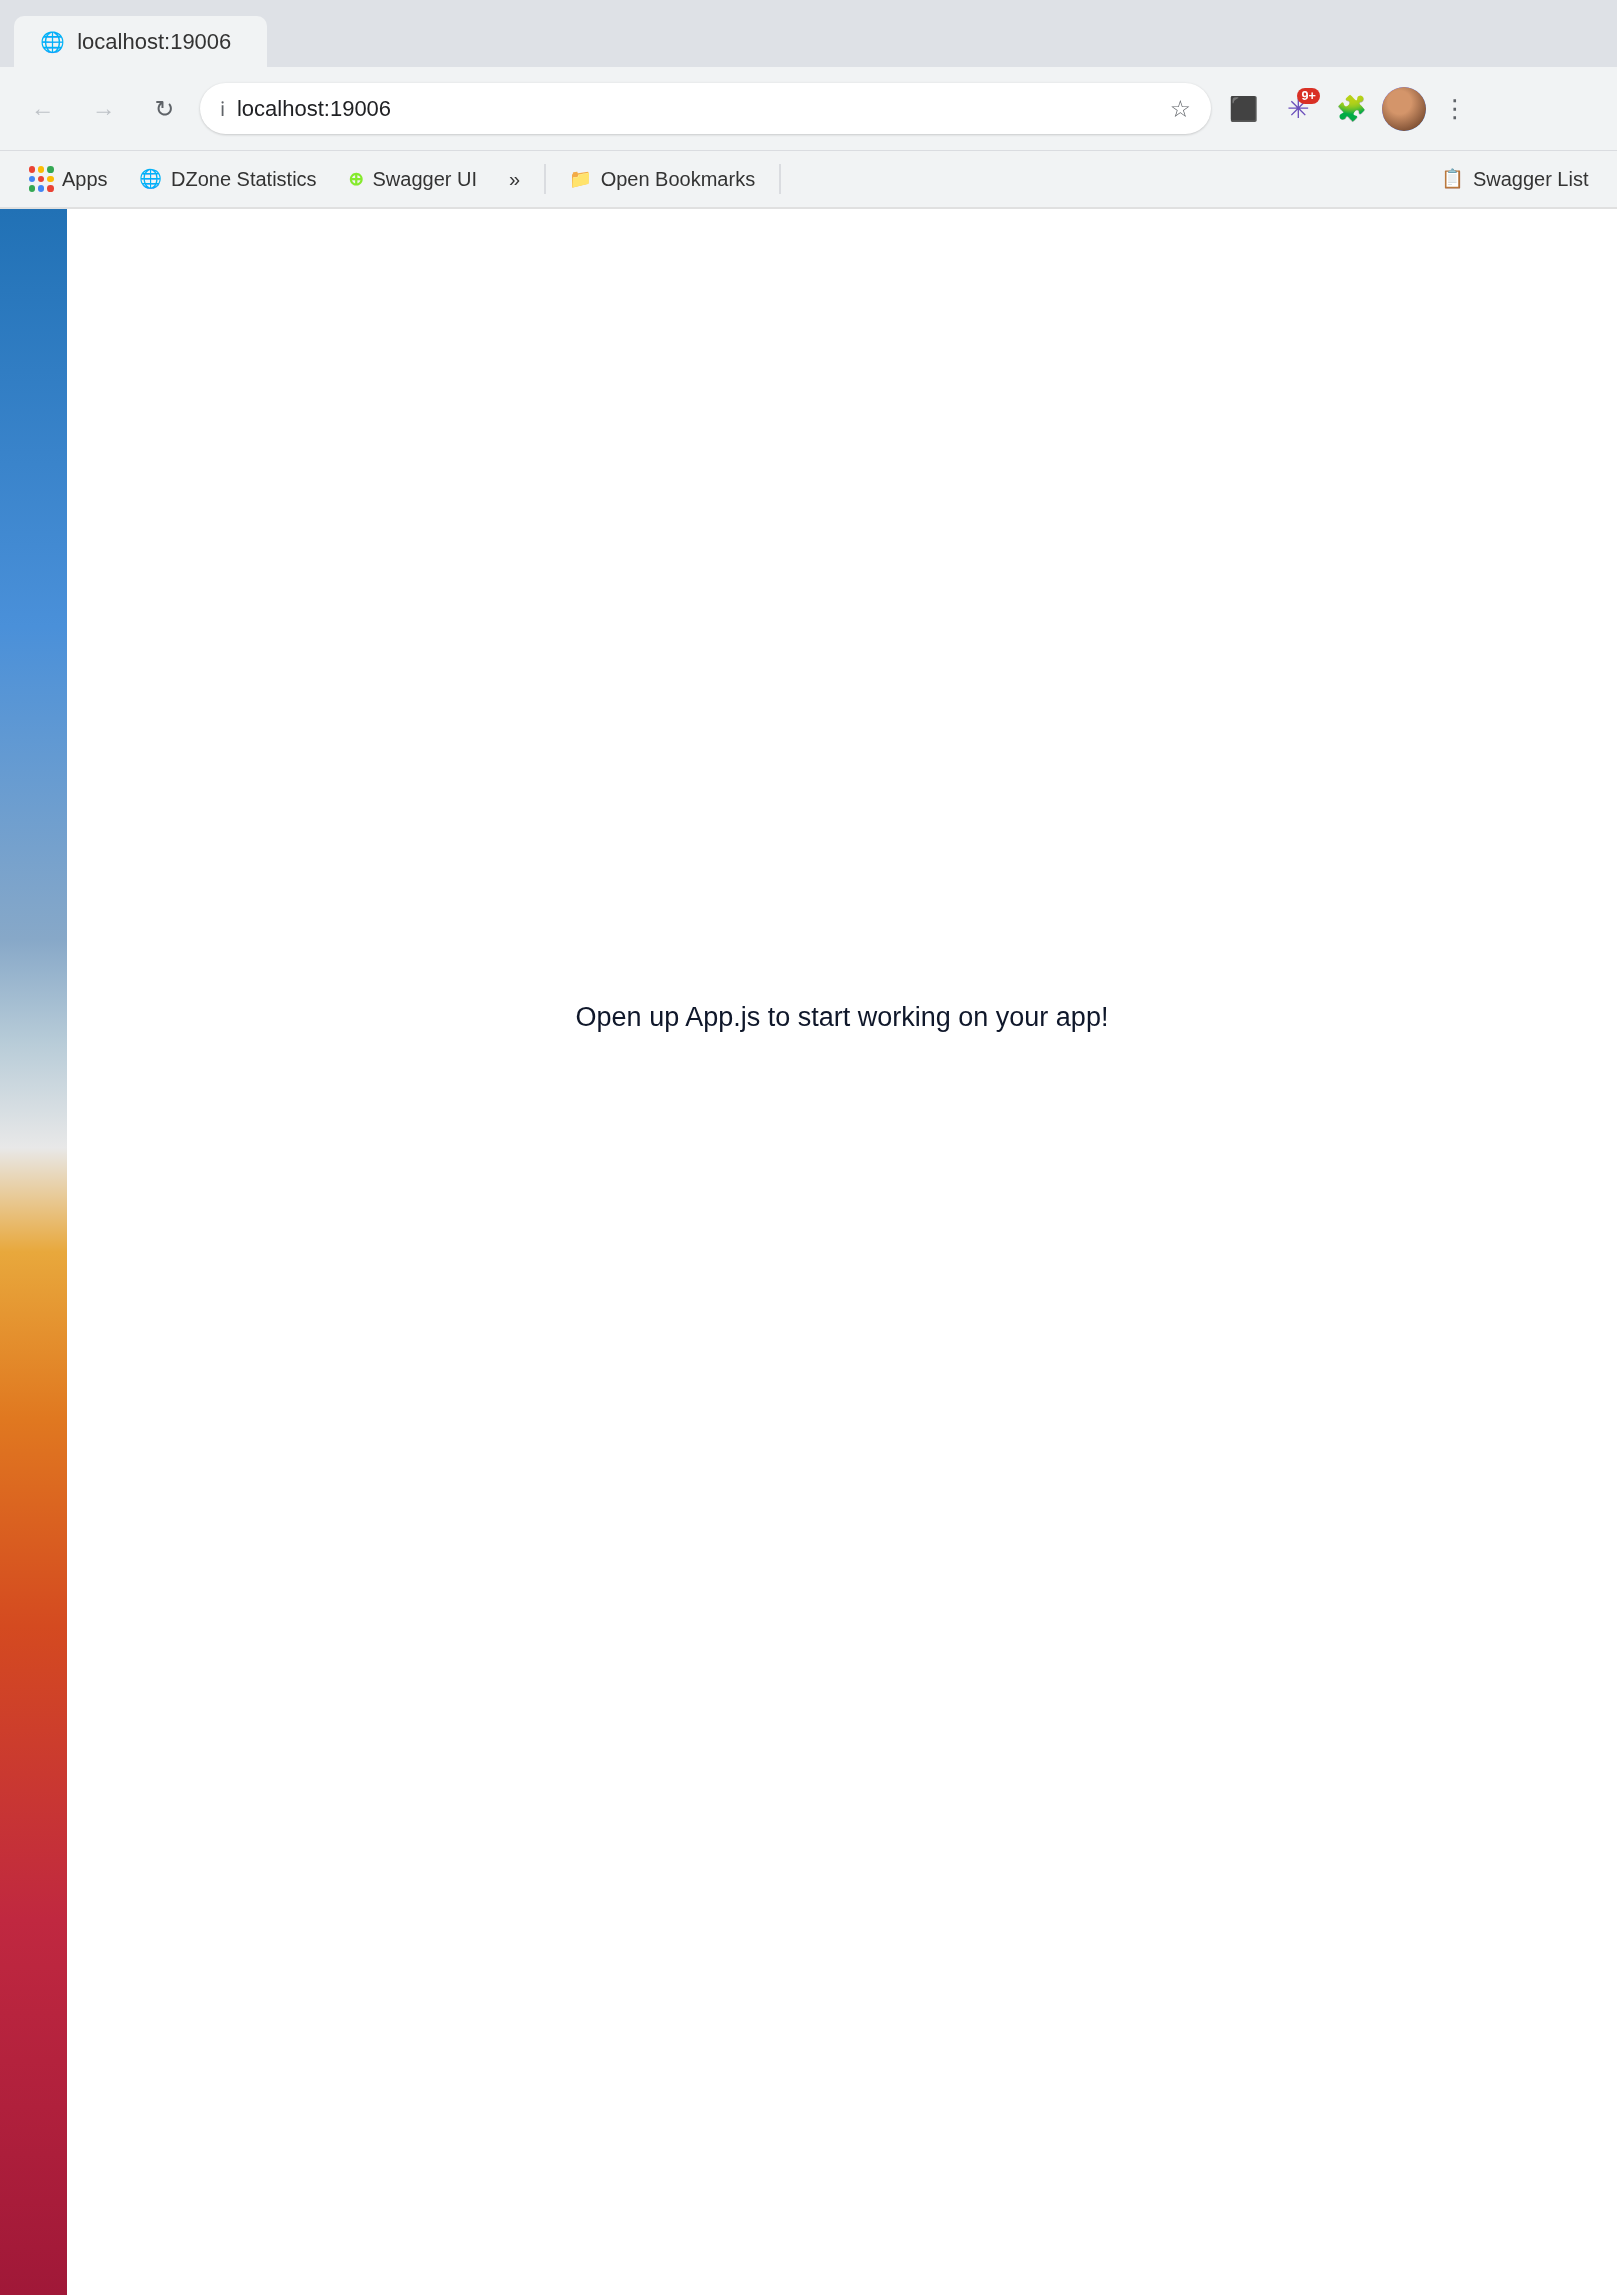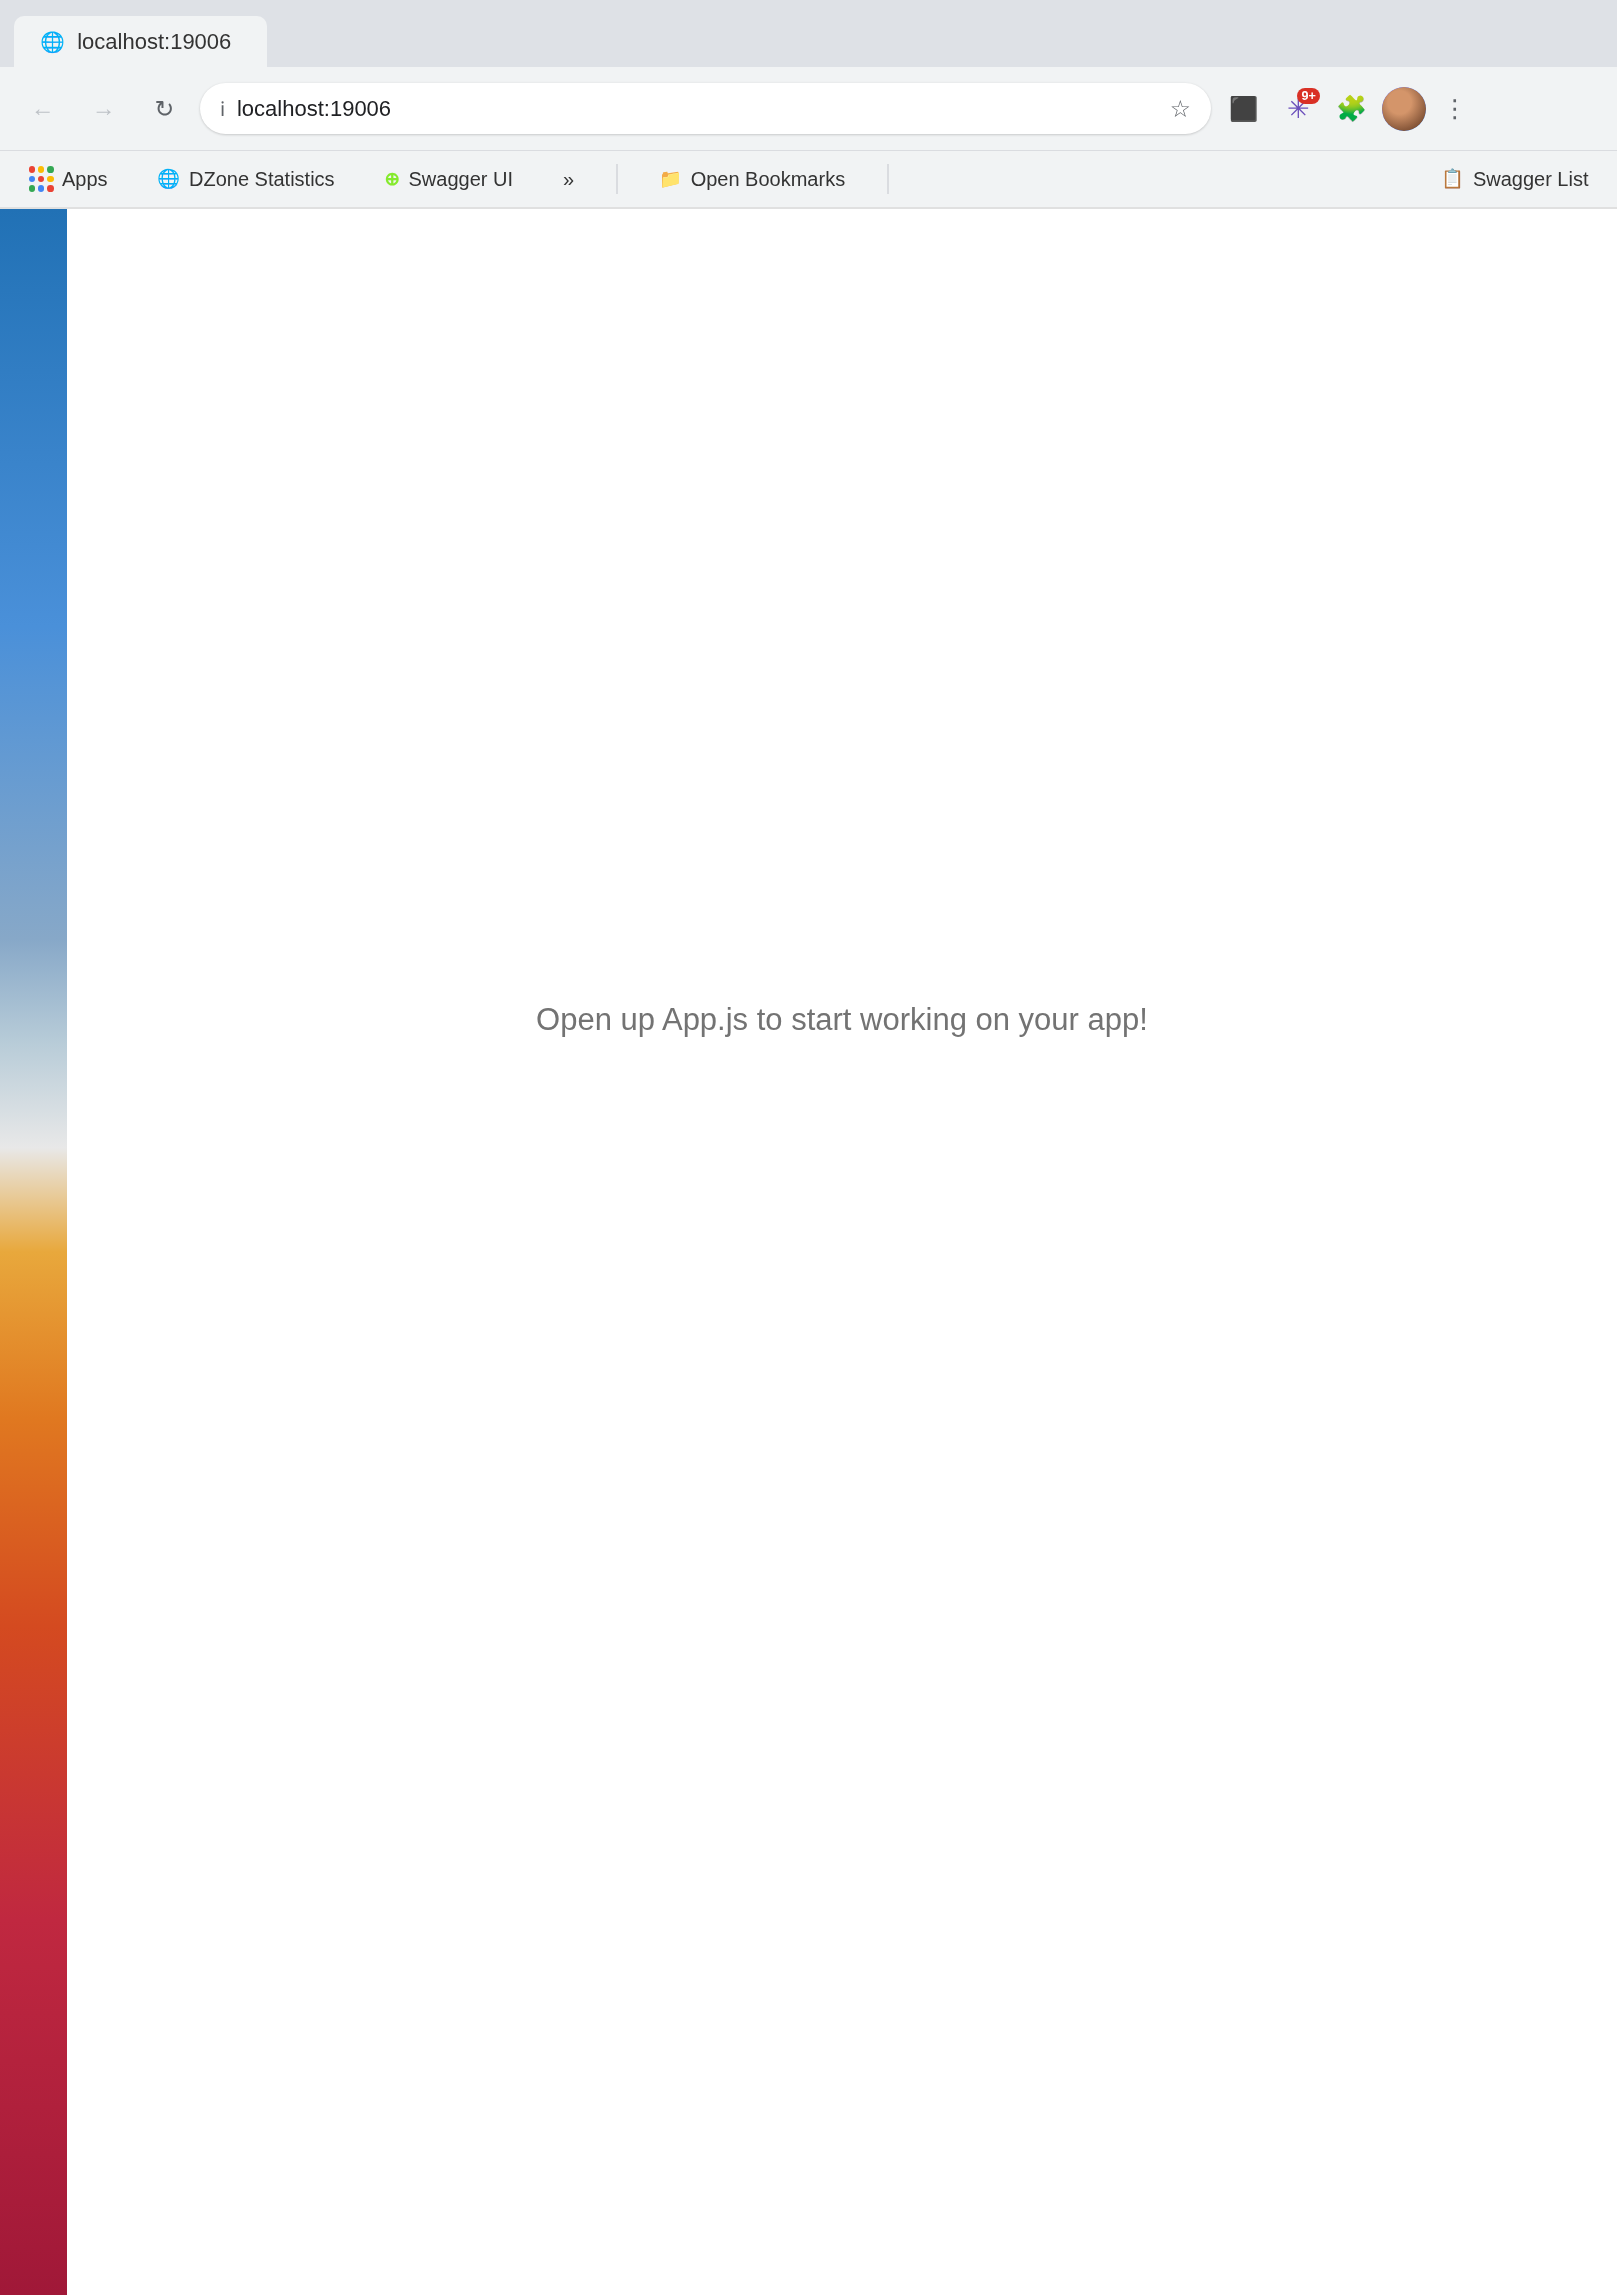--- a/index.html
+++ b/index.html
@@ -176,21 +176,21 @@
       font-size: 25px;
       color: #5f6368;
     }
 
     
     .bookmarks-bar {
       height: 57px;
       display: flex;
       align-items: center;
       padding: 0 13.5px;
-      gap: 20px;
+      gap: 2px;
       background: #f1f3f4;
       border-bottom: 0.8px solid #e0e0e0;
       overflow: hidden;
     }
 
     .bookmark-item {
       display: flex;
       align-items: center;
       gap: 8.4px;
       padding: 6.7px 15px;
@@ -255,22 +255,22 @@
     .page-content {
       flex: 1;
       background: #ffffff;
       display: flex;
       align-items: center;
       justify-content: center;
       position: relative;
     }
 
     .page-message {
-      font-size: 31px;
-      color: #737373;
+      font-size: 27px;
+      color: #0f172a;
       position: absolute;
       top: 38%;
       left: 50%;
       transform: translateX(-50%);
       white-space: nowrap;
     }
 
     
     .grid-icon {
       display: grid;

